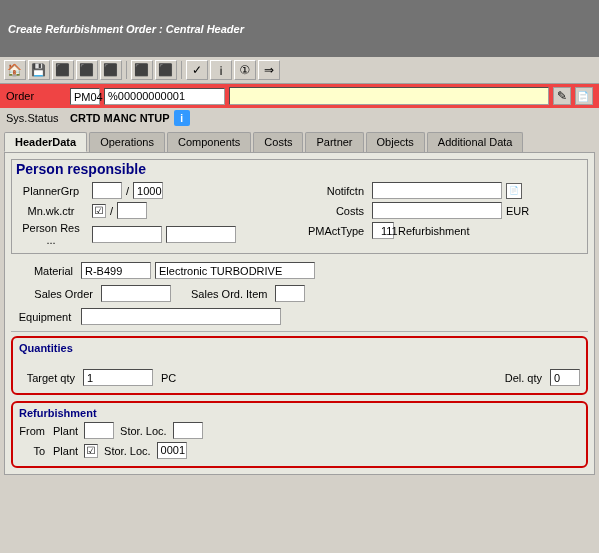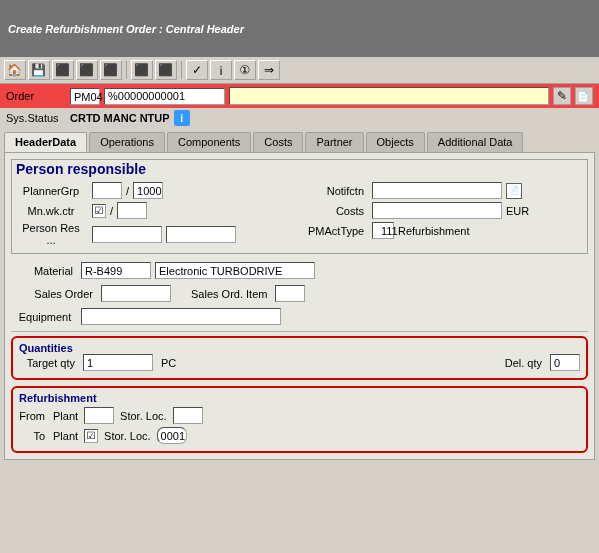--- a/index.html
+++ b/index.html
@@ -202,21 +202,21 @@
       border: 2px solid #cc0000;
       border-radius: 6px;
       padding: 4px 6px;
       margin-bottom: 6px;
       background: #e8e8e0;
     }
 
     .quantities-title {
       font-weight: bold;
       color: #000080;
-      margin-bottom: 0;
+      margin-bottom: 15px;
     }
 
     .refurb-section {
       border: 2px solid #cc0000;
       border-radius: 6px;
       padding: 4px 6px;
       background: #e8e8e0;
     }
 
     .refurb-title {
@@ -426,19 +426,19 @@
       <div class="field-input narrow"></div>
       <span style="margin:0 2px;">Stor. Loc.</span>
       <div class="field-input narrow"></div>
     </div>
 
     <div class="form-row">
       <span style="width:30px;text-align:right;padding-right:4px;">To</span>
       <span style="margin-right:2px;">Plant</span>
       <div class="checkbox-field">☑</div>
       <span style="margin:0 2px;">Stor. Loc.</span>
-      <div class="field-input narrow" style="display:flex;align-items:center;border-radius:7px;">
+      <div class="field-input narrow" style="display:flex;align-items:flex-start;">
         <span>0001</span>
       </div>
     </div>
   </div>
 
 </div>
 
 </body></html>

